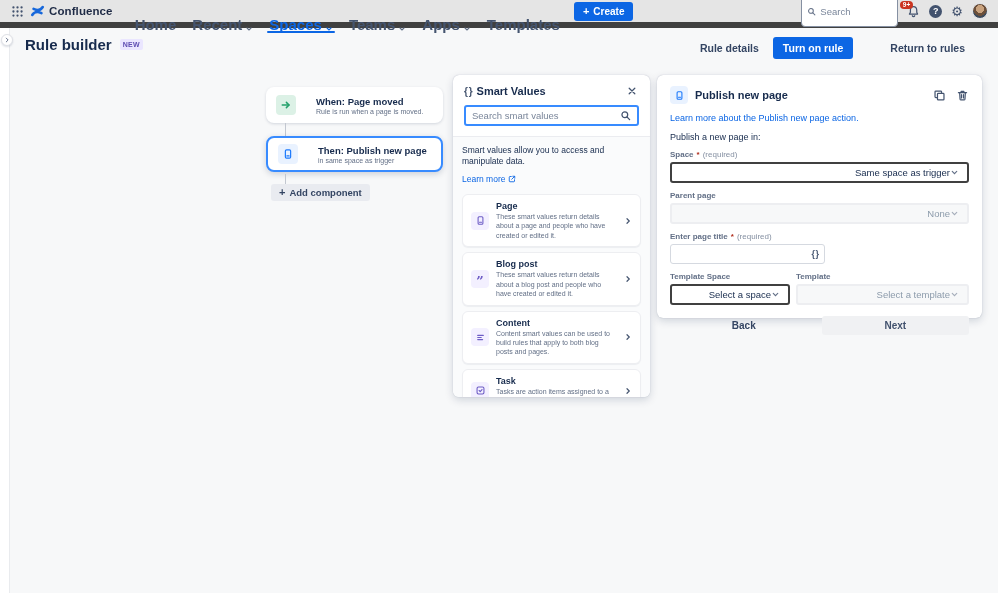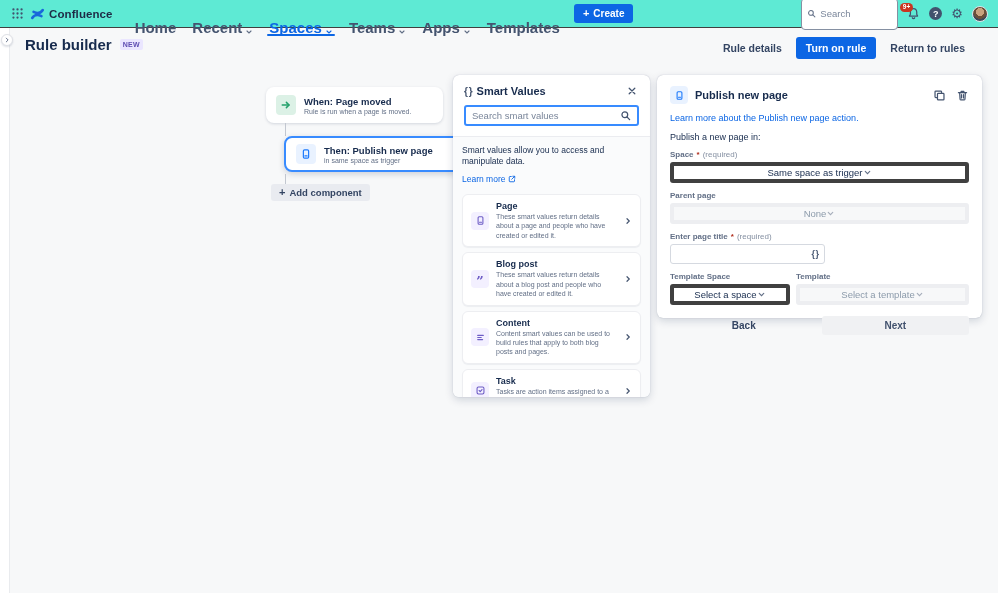--- a/index.html
+++ b/index.html
@@ -1,21 +1,21 @@
 <!DOCTYPE html>
 <html><head>
 <meta charset="utf-8">
 <style>
   * { margin:0; padding:0; box-sizing:border-box; }
   html,body { width:998px; height:593px; overflow:hidden; }
   body { font-family:"Liberation Sans", sans-serif; background:#F7F8F9; position:relative; color:#172B4D; }
 
   
-  .navbar { position:absolute; top:0; left:0; width:998px; height:28px; background:#5eead4;
-            border-bottom:1px solid #404040; display:flex; align-items:center; padding:0 10px 0 8px; z-index:30; }
+  .navbar { position:absolute; top:0; left:0; width:998px; height:28px; background:#e5e5e5;
+            border-bottom:6px solid #404040; display:flex; align-items:center; padding:0 10px 0 8px; z-index:30; }
   .appswitcher { width:18px; height:18px; display:flex; align-items:center; justify-content:center; color:#42526E; margin-right:4px; }
   .logo { display:flex; align-items:center; gap:4px; margin-right:14px; }
   .logo-mark { color:#1868DB; display:flex; }
   .logo-text { font-size:11.5px; font-weight:700; color:#1E2A45; letter-spacing:.1px; }
   .nav-items { display:flex; align-items:center; height:28px; }
   .nav-item { display:flex; align-items:flex-end; gap:3px; height:44px; padding:0 8px; font-size:15px; font-weight:600;
               color:#44546F; position:relative; cursor:pointer; }
   .nav-item .chev { color:#626F86; display:flex; }
   .nav-item.active { color:#0C66E4; }
   .nav-item.active .chev { color:#0C66E4; }
@@ -38,29 +38,29 @@
   .rail-toggle { position:absolute; top:34px; left:1px; width:12px; height:12px; border-radius:50%; background:#fff;
                  border:1px solid #DFE1E6; box-shadow:0 1px 2px rgba(9,30,66,.15); display:flex; align-items:center; justify-content:center;
                  color:#626F86; z-index:21; cursor:pointer; }
 
   
   .page-header { position:absolute; top:36px; left:25px; display:flex; align-items:center; gap:8px; }
   .page-title { font-size:15px; font-weight:600; color:#172B4D;text-align:right; }
   .new-badge { font-size:7px; font-weight:700; letter-spacing:.3px; color:#5E4DB2; background:#EAE6FF; border-radius:2px; padding:2px 3px; }
   .header-actions { position:absolute; top:37px; right:27px; display:flex; align-items:center; gap:8px; }
   .btn-subtle { background:transparent; border:none; font-family:inherit; font-size:10.5px; font-weight:600; color:#344563;
-                height:22px; padding:0 6px; border-radius:3px; cursor:pointer; }
+                height:22px; padding:0 6px; border-radius:3px; cursor:pointer;margin-left:23px; }
   .btn-primary { background:#0C66E4; border:none; font-family:inherit; font-size:10.5px; font-weight:600; color:#fff;
                  height:22px; padding:0 10px; border-radius:3px; cursor:pointer; }
 
   
   .wf-card { position:absolute; left:266px; width:177px; height:36px; background:#fff; border-radius:8px;
-             box-shadow:0 1px 3px rgba(9,30,66,.15); display:flex; align-items:center; gap:8px; padding:0 10px; cursor:pointer; }
+             box-shadow:0 1px 3px rgba(9,30,66,.15); display:flex; align-items:center; gap:20px; padding:0 10px; cursor:pointer; }
   .wf-card.trigger { top:87px; }
-  .wf-card.action { top:136px; border:2px solid #388BFF; box-shadow:0 2px 6px rgba(9,30,66,.18);margin-left:18px; }
+  .wf-card.action { top:136px; border:2px solid #388BFF; box-shadow:0 2px 6px rgba(9,30,66,.18); }
   .wf-icon { width:20px; height:20px; border-radius:4px; display:flex; align-items:center; justify-content:center; flex:none; }
   .wf-icon.green { background:#DCF1E6; color:#22A06B; }
   .wf-icon.blue { background:#E9F2FF; color:#1D7AFC; }
   .wf-text { min-width:0; }
   .wf-title { font-size:9.5px; font-weight:600; color:#172B4D; white-space:nowrap; }
   .wf-sub { font-size:7px; color:#626F86; margin-top:1px; white-space:nowrap; }
   .connector { position:absolute; left:285px; width:0; border-left:1.5px solid #C2C7D0; }
   .connector.c1 { top:123px; height:13px; }
   .connector.c2 { top:174px; height:10px; }
   .add-component { position:absolute; left:271px; top:184px; height:17px; display:flex; align-items:center; gap:4px;
@@ -99,22 +99,22 @@
   .pub-header { display:flex; align-items:center; gap:7px; }
   .pub-icon { width:18px; height:18px; border-radius:4px; background:#E9F2FF; color:#1D7AFC; display:flex; align-items:center; justify-content:center; }
   .pub-title { flex:1; font-size:11px; font-weight:700; color:#172B4D; }
   .pub-tools { display:flex; align-items:center; gap:10px; color:#44546F; }
   .tool-btn { background:none; border:none; color:inherit; display:flex; padding:0; cursor:pointer; }
   .pub-learn { display:block; margin-top:9px; font-size:9px; color:#0C66E4; text-decoration:none; }
   .pub-intro { margin-top:9px; font-size:9px; color:#172B4D; }
   .field-label { margin-top:8px; font-size:8px; font-weight:700; color:#626F86; display:flex; align-items:center; gap:3px; }
   .req-star { color:#AE2A19; font-weight:700; }
   .req-note { color:#8590A2; font-weight:400; }
-  .select { margin-top:3px; height:21px; border:4px solid #404040; border-radius:3px; background:#fff; display:flex;
-            align-items:center; justify-content:center; padding:0 8px; font-size:9.5px; color:#172B4D; cursor:pointer; }
+  .select { margin-top:3px; height:21px; border:2px solid #404040; border-radius:3px; background:#fff; display:flex;
+            align-items:center; justify-content:flex-end; padding:0 8px; font-size:9.5px; color:#172B4D; cursor:pointer; }
   .select .chev { color:#626F86; display:flex; }
   .select.disabled { background:#F7F8F9; border-color:#EDEEF1; color:#8C9BAB; cursor:default; }
   .select.disabled .chev { color:#A5ADBA; }
   .title-input { margin-top:3px; width:155px; height:20px; border:1px solid #D5D9E0; border-radius:3px; display:flex; align-items:center; }
   .title-input input { flex:1; min-width:0; border:none; outline:none; font-size:9.5px; font-family:inherit; padding:0 6px; }
   .braces-btn { background:none; border:none; font-family:inherit; font-size:9px; font-weight:700; color:#44546F;
                 padding:0 6px; letter-spacing:-1px; cursor:pointer; }
   .tmpl-row { display:flex; gap:6px; }
   .tmpl-col-left { width:120px; }
   .tmpl-col-right { flex:1; }

